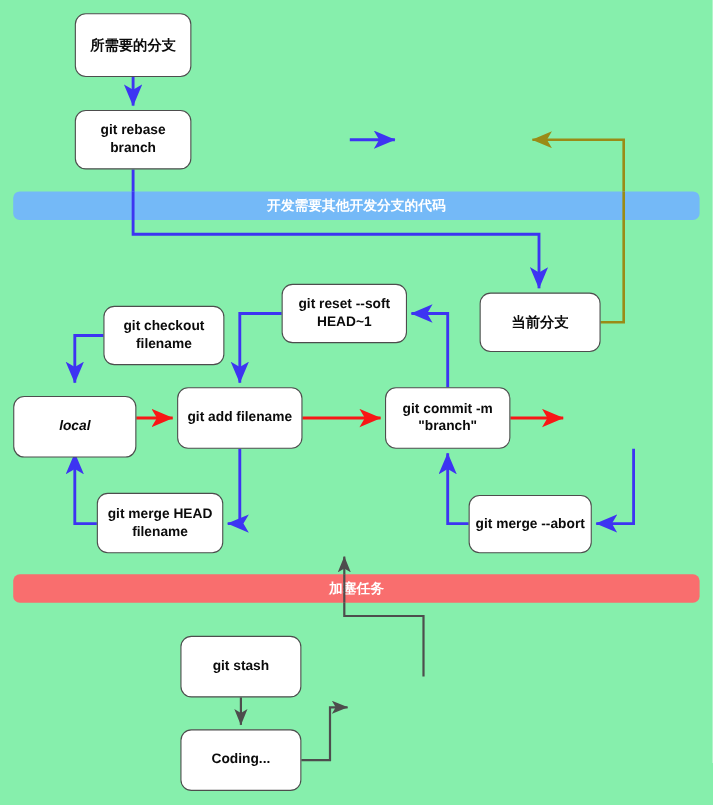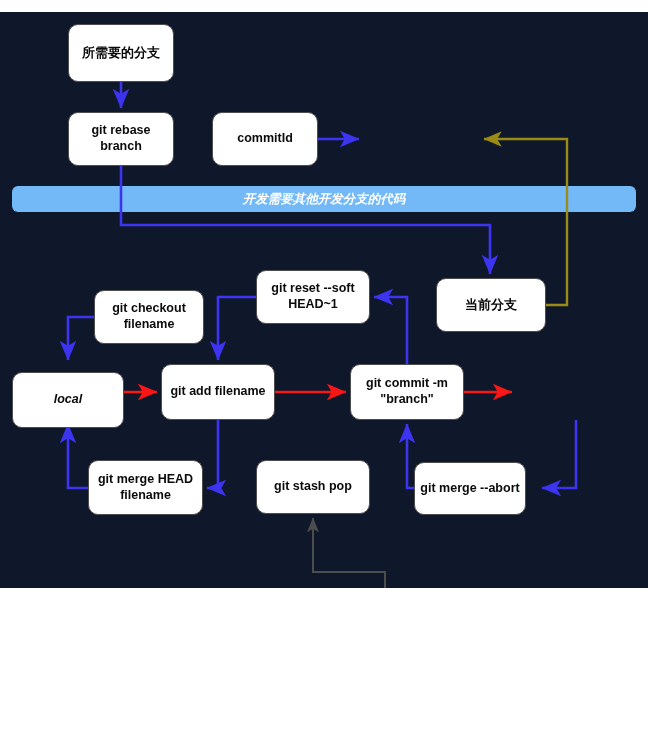--- a/index.html
+++ b/index.html
@@ -1,17 +1,17 @@
 <!DOCTYPE html>
 <html><head>
 <meta charset="utf-8">
 <style>
   html,body{margin:0;padding:0;background:#ffffff;}
   body{font-family:"Liberation Sans","DejaVu Sans",sans-serif;}
-  #canvas{position:relative;width:648px;height:576px;background:#0f172a;overflow:hidden;margin-top:12px;}
+  #canvas{position:relative;width:648px;height:732px;background:#86efac;overflow:hidden;}
   .node{
     position:absolute;
     box-sizing:border-box;
     background:#ffffff;
     border:1.6px solid #4d4d4d;
     border-radius:10px;
     display:flex;
     align-items:center;
     justify-content:center;
     text-align:center;
@@ -94,21 +94,20 @@
 
     <path d="M274,691 L300,691 L300,643 L316,643" stroke="#4d4d4d" stroke-width="2.0" fill="none" marker-end="url(#ah-black)"></path>
 
     <path d="M385,615 L385,560 L313,560 L313,548" stroke="#4d4d4d" stroke-width="2.0" fill="none"></path>
   </svg>
 
   <div class="node cjk" style="left:68px;top:12px;width:106px;height:58px;">所需要的分支</div>
 
   <div class="node" style="left:68px;top:100px;width:106px;height:54px;">git rebase branch</div>
 
-  <div class="node" style="left:212px;top:100px;width:106px;height:54px;">commitId</div>
 
 
   <div class="node cjk" style="left:436px;top:266px;width:110px;height:54px;">当前分支</div>
 
   <div class="node" style="left:94px;top:278px;width:110px;height:54px;">git checkout
 filename</div>
 
   <div class="node" style="left:256px;top:258px;width:114px;height:54px;">git reset --soft
 HEAD~1</div>
 
@@ -116,29 +115,31 @@
 
   <div class="node" style="left:161px;top:352px;width:114px;height:56px;">git add filename</div>
 
   <div class="node" style="left:350px;top:352px;width:114px;height:56px;">git commit -m
 "branch"</div>
 
 
   <div class="node" style="left:88px;top:448px;width:115px;height:55px;">git merge HEAD
 filename</div>
 
-  <div class="node" style="left:256px;top:448px;width:114px;height:54px;">git stash pop</div>
 
-  <div class="node" style="left:414px;top:450px;width:112px;height:53px;">git merge --abort</div>
+  <div class="node" style="left:426px;top:450px;width:112px;height:53px;">git merge --abort</div>
+
+  <div class="node" style="left:164px;top:578px;width:110px;height:56px;">git stash</div>
+
+  <div class="node" style="left:164px;top:663px;width:110px;height:56px;">Coding...</div>
 
 
+  <div class="banner" style="left:12px;top:174px;width:624px;height:26px;background:#74b9f7;">开发需要其他开发分支的代码</div>
 
-
-  <div class="banner" style="left:12px;top:174px;width:624px;height:26px;background:#74b9f7;font-style:italic;">开发需要其他开发分支的代码</div>
-
+  <div class="banner" style="left:12px;top:522px;width:624px;height:26px;background:#f96e6e;">加塞任务</div>
 
   <svg id="svg-top" viewBox="0 0 648 732">
     <path d="M121,174 L121,200" stroke="#3d34f2" stroke-width="2.6" fill="none"></path>
     <path d="M567,174 L567,200" stroke="#9a8b16" stroke-width="2.4" fill="none"></path>
     <path d="M313,522 L313,548" stroke="#4d4d4d" stroke-width="2.0" fill="none"></path>
   </svg>
 
 </div>
 
 </body></html>

